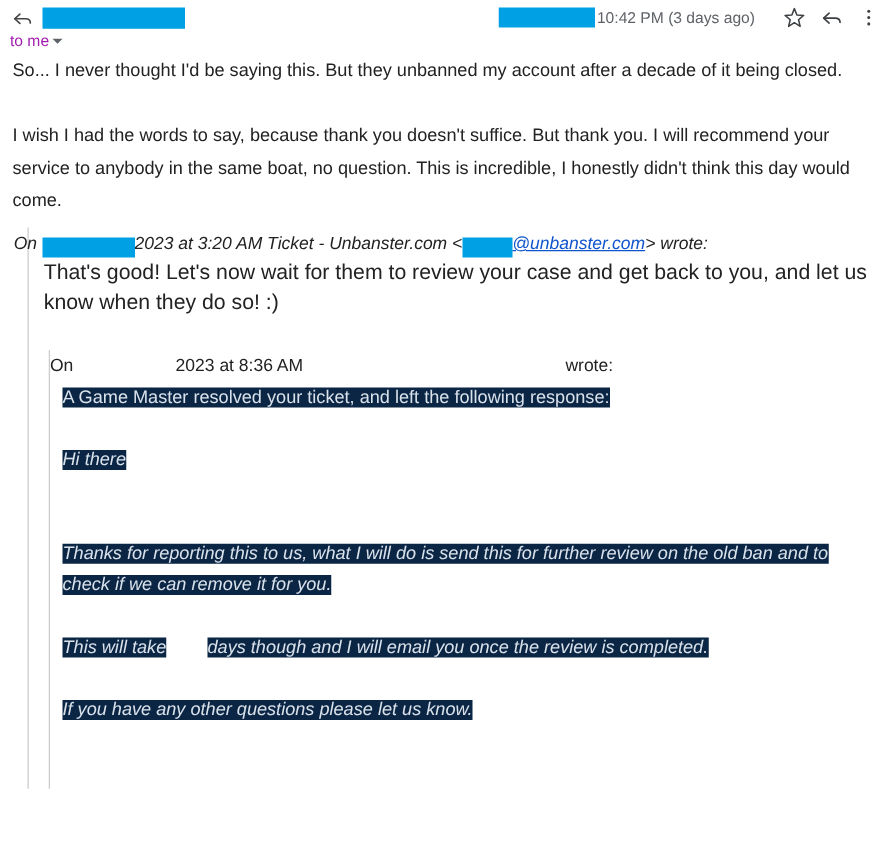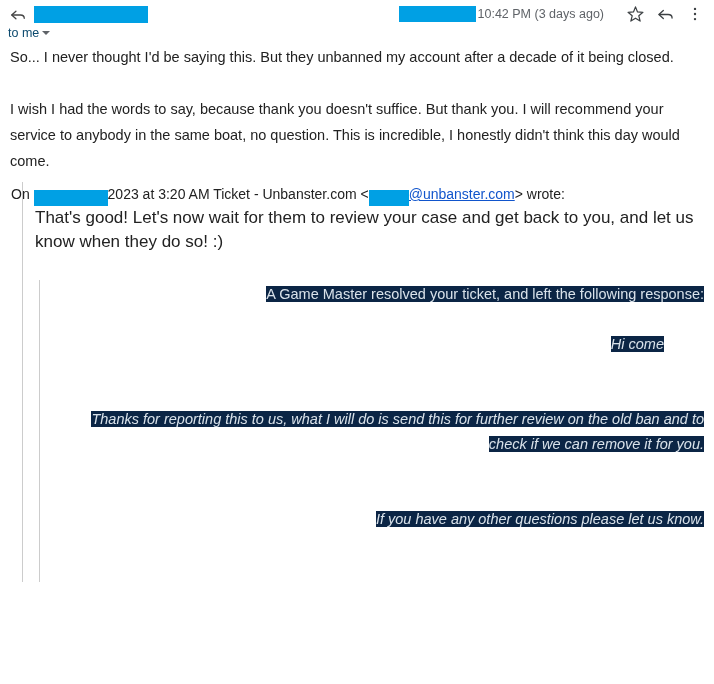--- a/index.html
+++ b/index.html
@@ -47,21 +47,21 @@
     height: 17px;
     margin-left: 6px;
     position: relative;
     top: 0px;
   }
   .to-me {
     position: absolute;
     left: 8px;
     top: 25px;
     font-size: 12.5px;
-    color: #0c4a6e;
+    color: #a21caf;
     line-height: 16px;
   }
   .caret-down {
     display: inline-block;
     width: 0;
     height: 0;
     border-left: 4px solid transparent;
     border-right: 4px solid transparent;
     border-top: 4px solid #5f6368;
     margin-left: 3px;
@@ -116,20 +116,21 @@
     border-left: 1px solid #cccccc;
     padding-left: 0px;
   }
   .quote-attr {
     font-size: 14px;
     line-height: 24px;
     color: #222222;
     margin-left: -12px;
     padding-left: 0;
     white-space: nowrap;
+    font-style: italic;
   }
   .quote-attr .redact {
     height: 16px;
     position: relative;
     top: 3px;
   }
   .redact-date1 { width: 74px; }
   .redact-email1 { width: 40px; }
   .redact-date2 { width: 74px; }
   .redact-from2 { width: 206px; }
@@ -165,21 +166,20 @@
   .hl {
     background: #0b2545;
     color: #d9e2ea;
     box-decoration-break: clone;
     -webkit-box-decoration-break: clone;
   }
   .hl-line {
     font-size: 14.5px;
     line-height: 25px;
     margin: 0;
-    text-align: right;
   }
   .hl-line.it { font-style: italic; }
   .gap { height: 25px; }
 
   .redact-hi { width: 40px; }
   .redact-gm { width: 53px; }
   .redact-days { width: 33px; }
   .nowrapish { white-space: normal; }
 </style>
 </head>
@@ -238,38 +238,45 @@
 
     <div class="quote-attr">
       <span>On</span>
       <span class="redact redact-date1"></span><span>2023 at 3:20 AM Ticket - Unbanster.com &lt;</span><span class="redact redact-email1"></span><a class="link-email" href="#">@unbanster.com</a><span>&gt; wrote:</span>
     </div>
 
     <div class="quote-line">That's good! Let's now wait for them to review your case and get back to you, and let us know when they do so! :)</div>
 
     <div class="quote2">
 
+      <div class="q2-attr">
+        <span>On</span>
+        <span class="redact redact-date2"></span>
+        <span>2023 at 8:36 AM</span><span class="redact redact-from2"></span>
+        <span>wrote:</span>
+      </div>
 
       <div class="q2-inner">
 
         <div class="hl-line"><span class="hl">A Game Master resolved your ticket, and left the following response:</span></div>
 
         <div class="gap"></div>
 
-        <div class="hl-line it"><span class="hl">Hi come</span><span class="redact redact-hi"></span></div>
+        <div class="hl-line it"><span class="hl">Hi there</span><span class="redact redact-hi"></span></div>
 
         <div class="gap"></div>
 
 
         <div class="gap"></div>
 
         <div class="hl-line it"><span class="hl">Thanks for reporting this to us, what I will do is send this for further review on the old ban and to check if we can remove it for you.</span></div>
 
         <div class="gap"></div>
 
+        <div class="hl-line it"><span class="hl">This will take</span><span class="redact redact-days"></span><span class="hl">days though and I will email you once the review is completed.</span></div>
 
         <div class="gap"></div>
 
         <div class="hl-line it"><span class="hl">If you have any other questions please let us know.</span></div>
 
         <div class="gap"></div>
 
 
         <div class="gap"></div>
 

